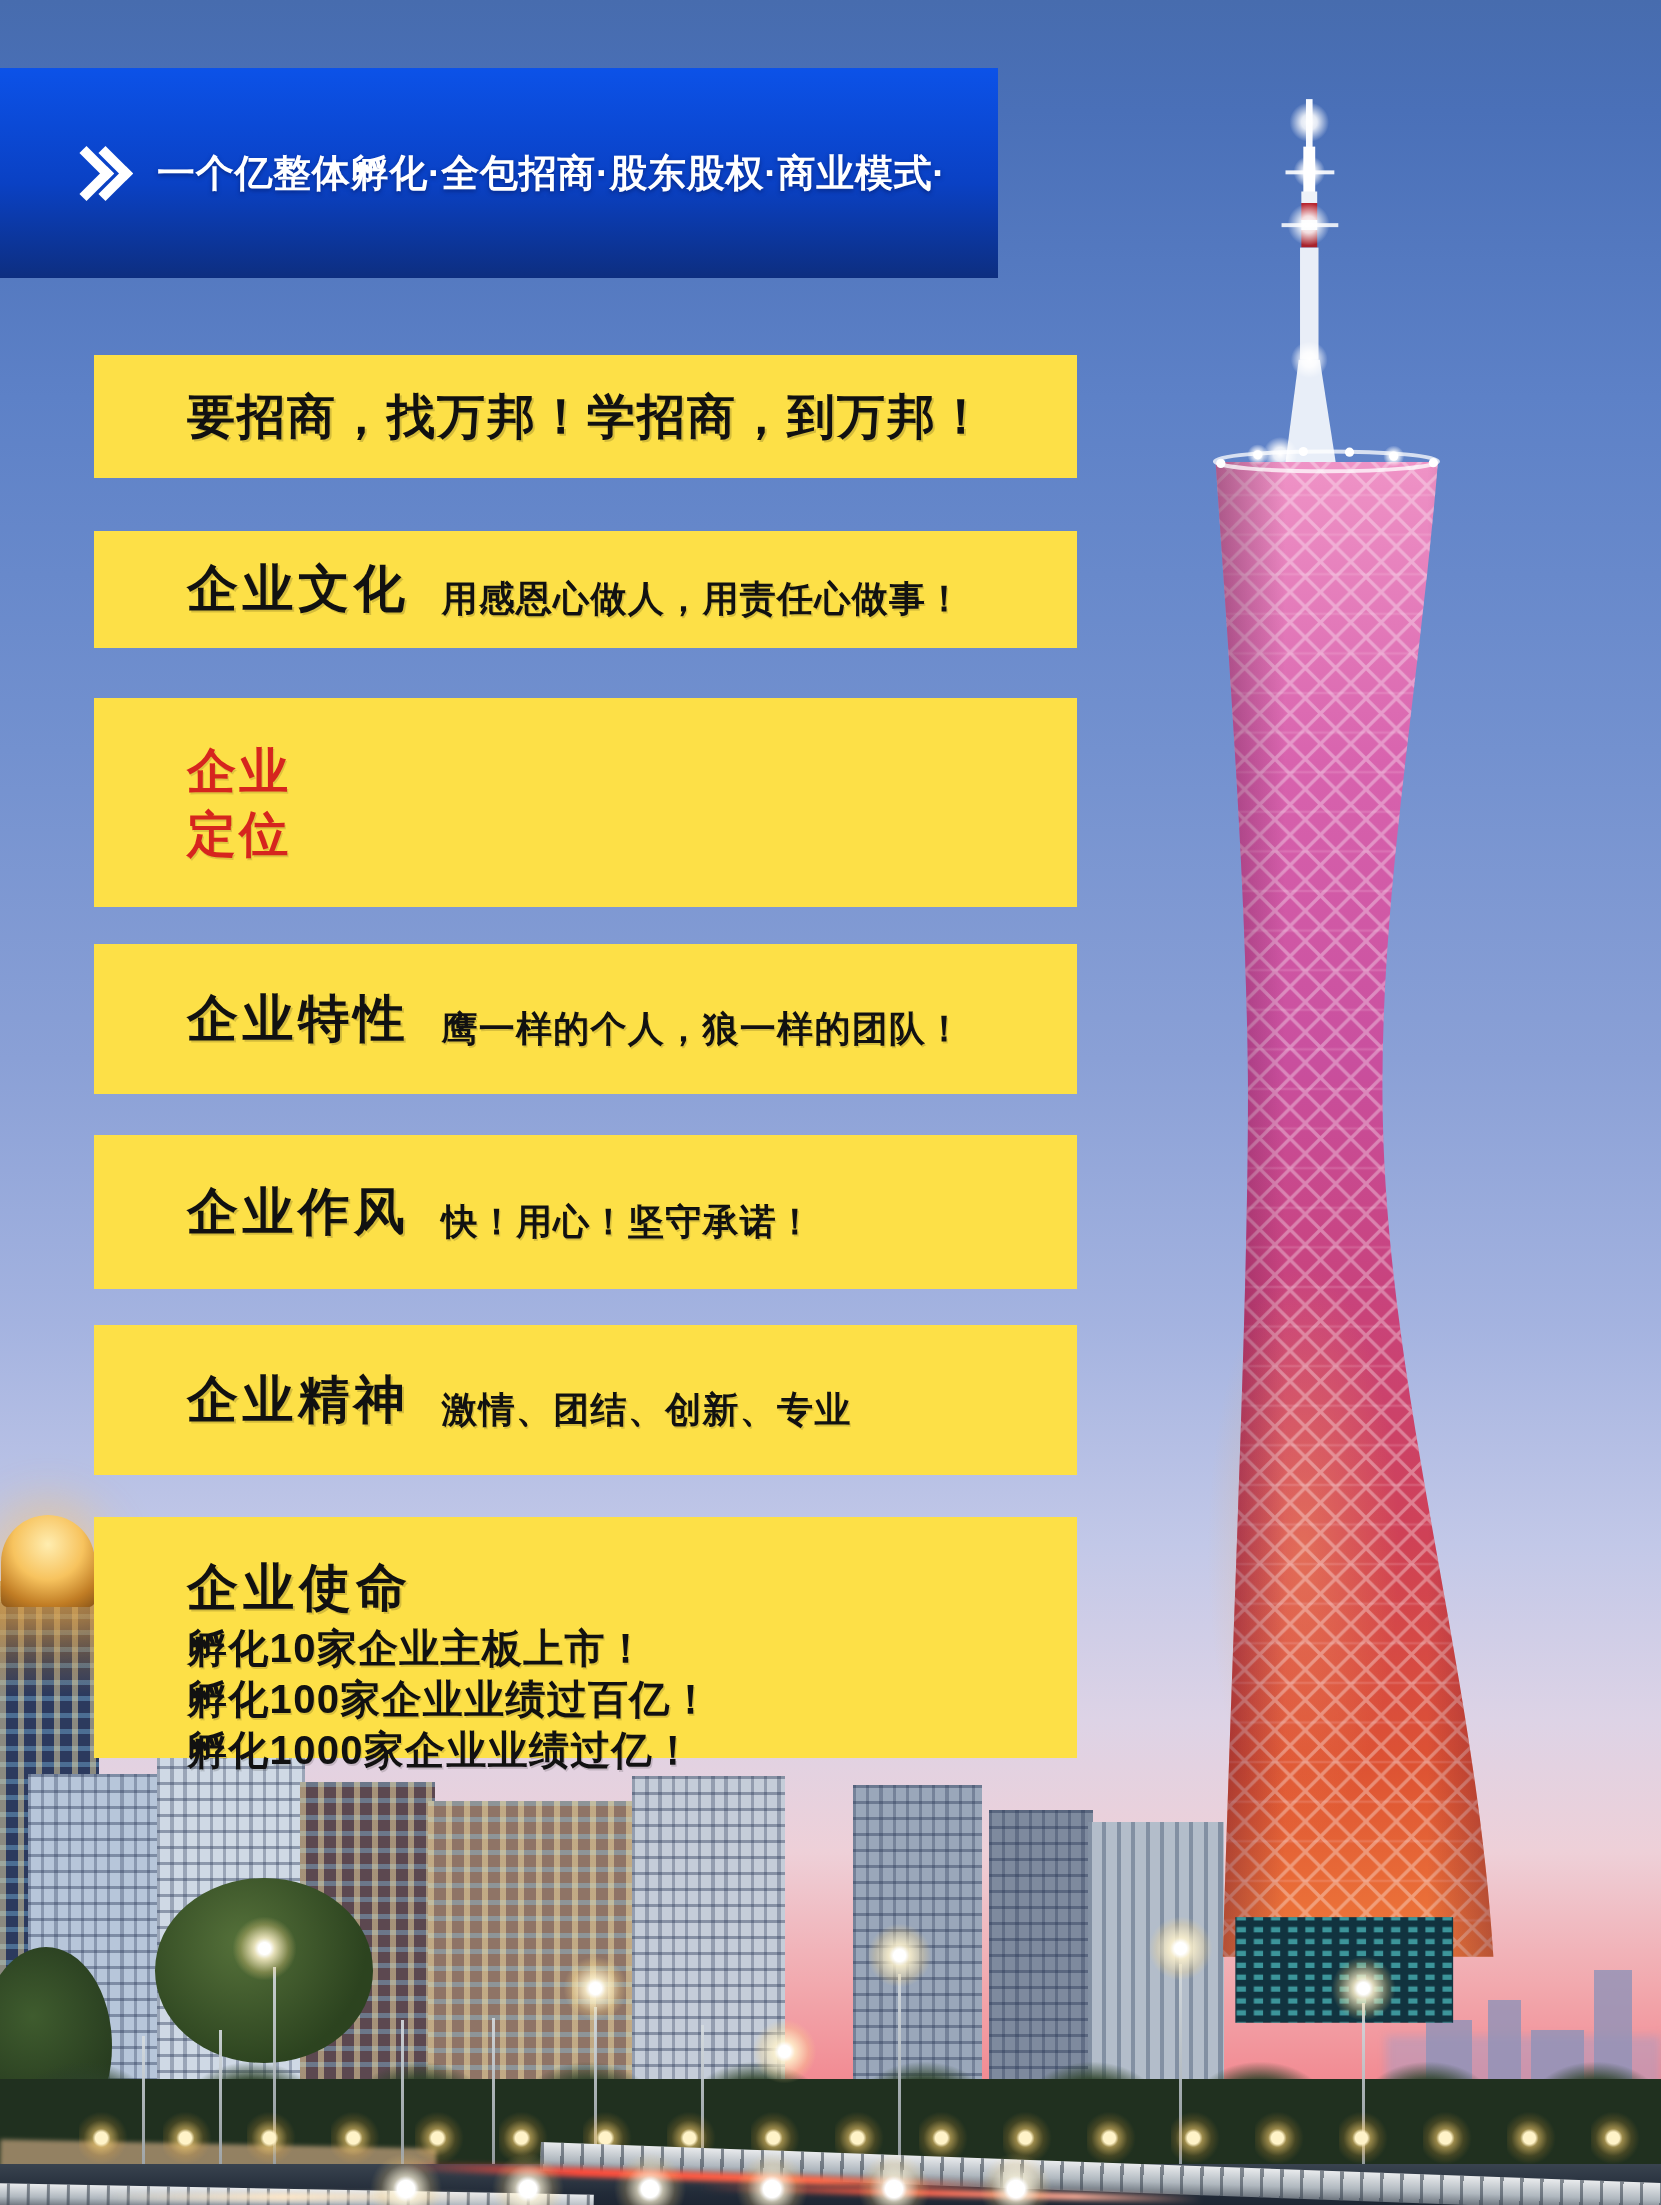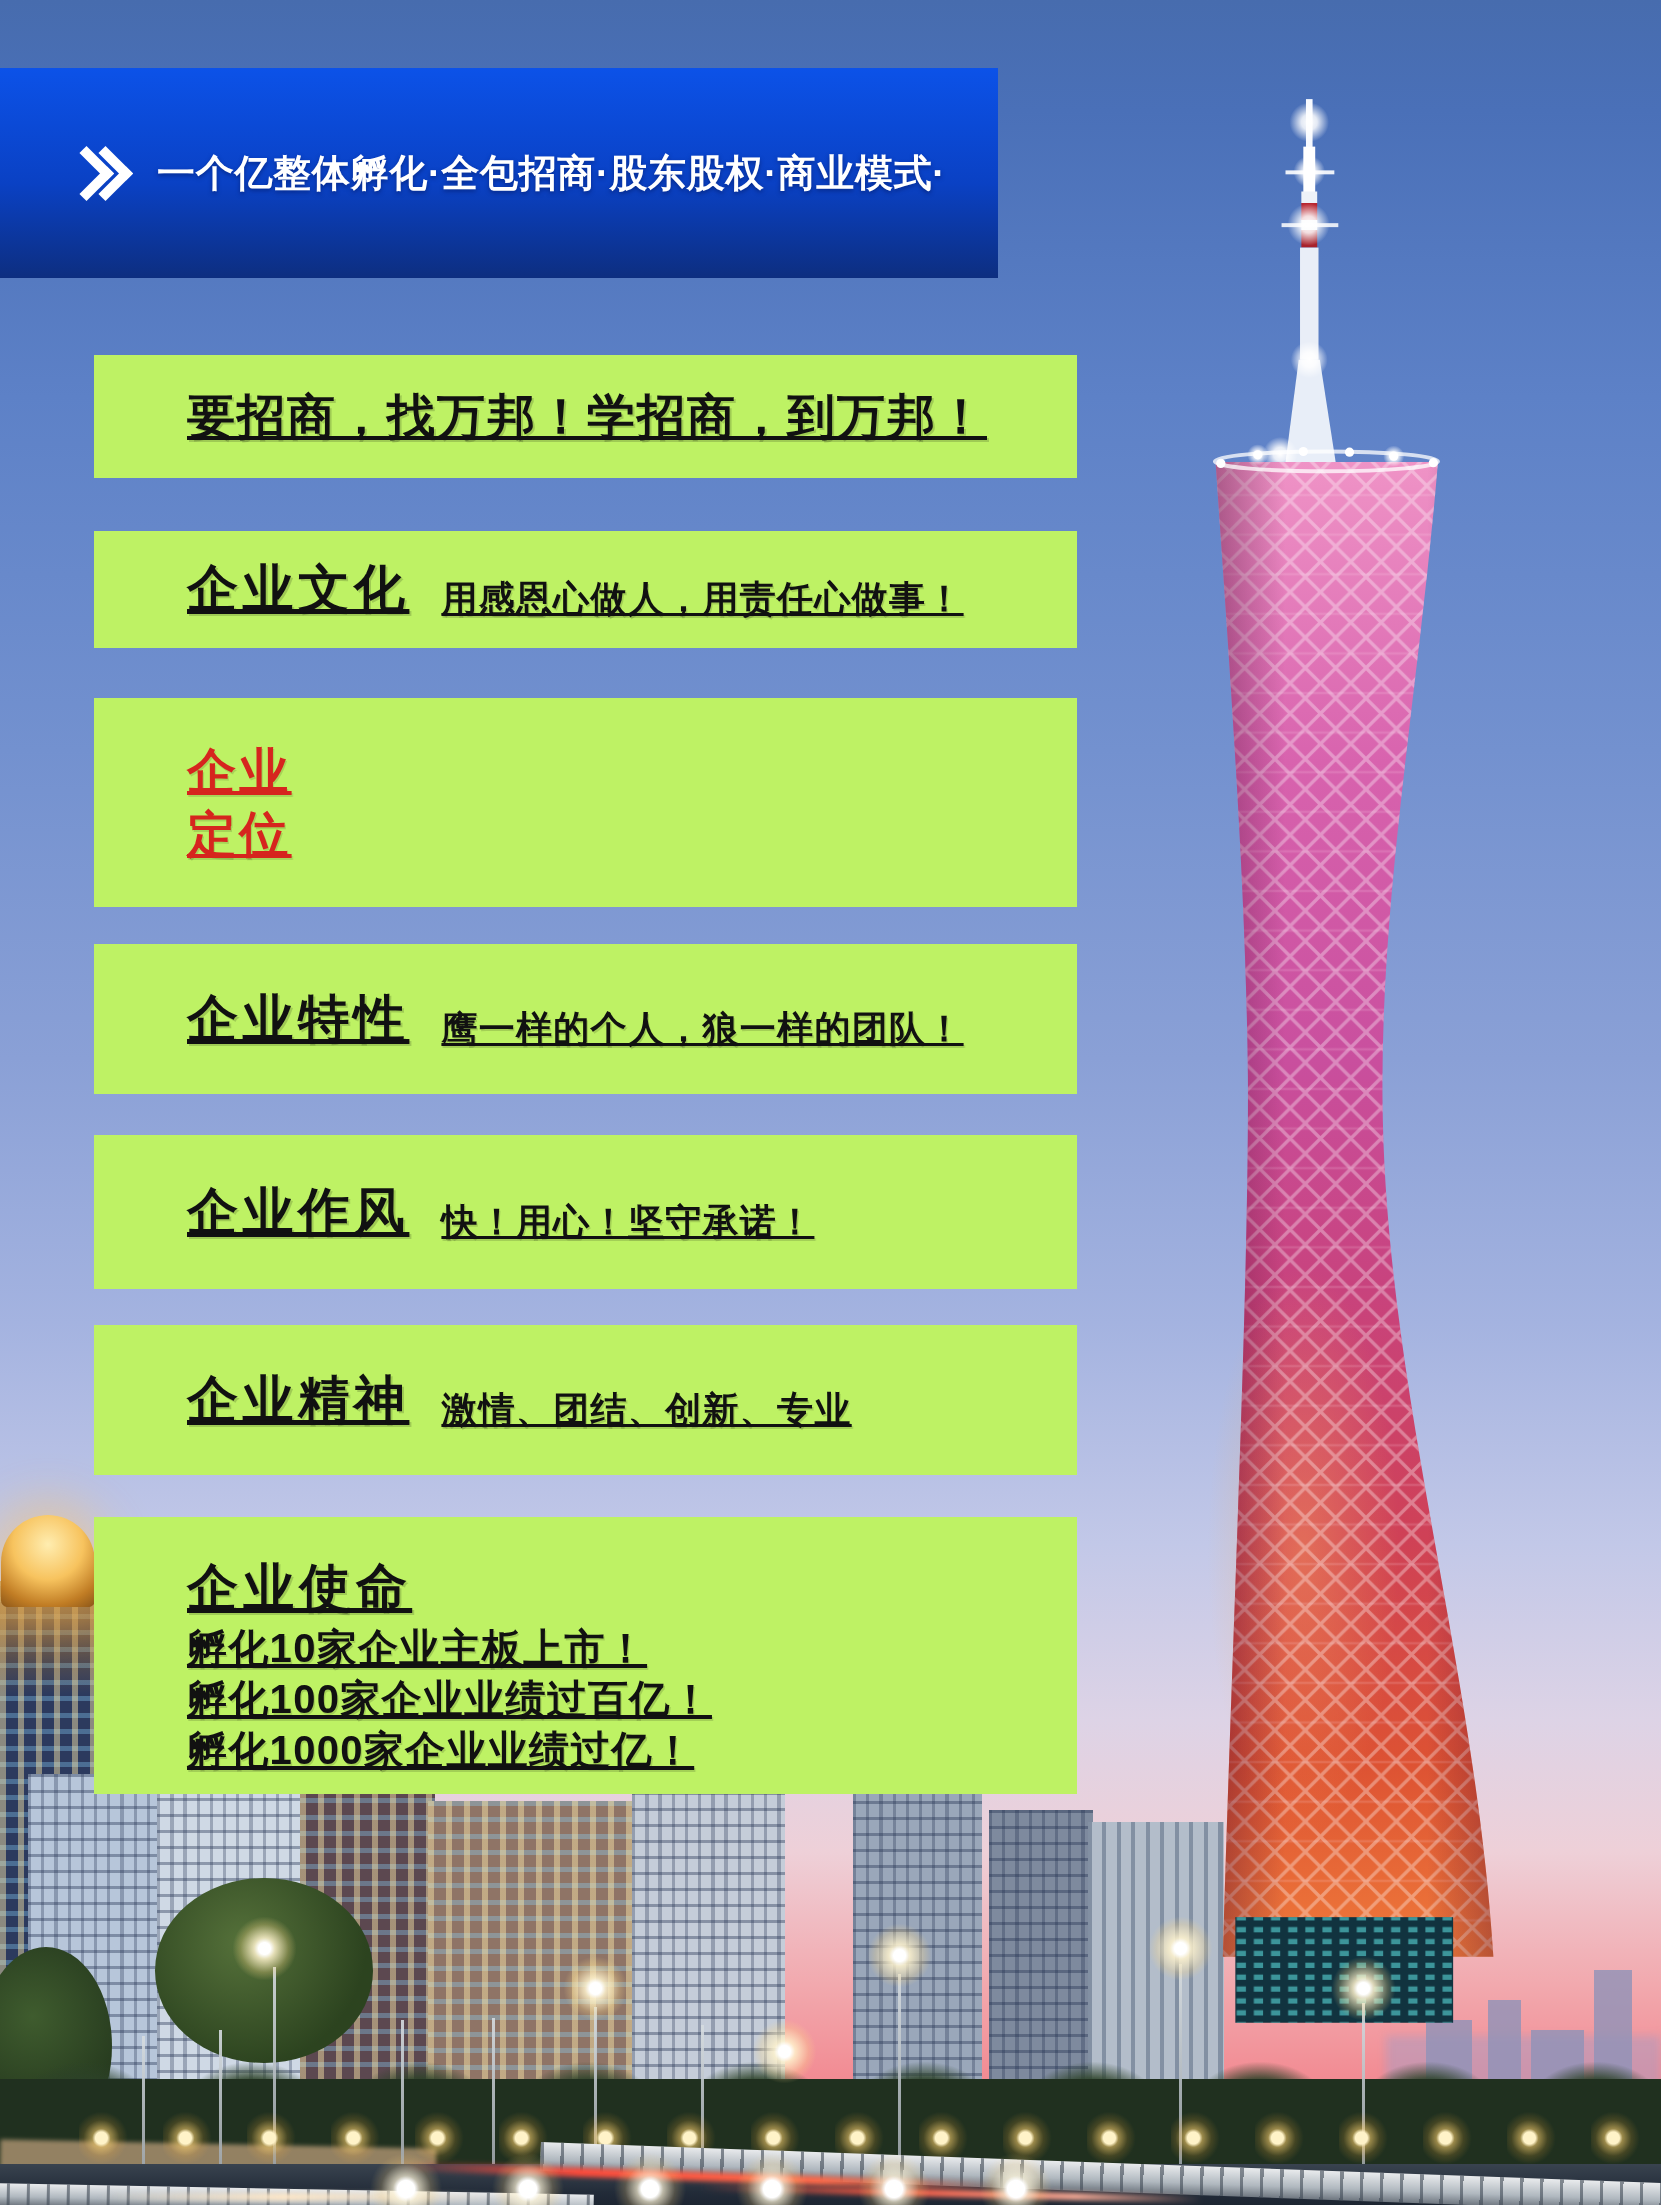--- a/index.html
+++ b/index.html
@@ -54,39 +54,39 @@
   .banner{position:absolute;z-index:10;left:0;top:68px;width:998px;height:210px;
     background:linear-gradient(180deg,#0c52e8 0%,#0a41c4 55%,#0d2e80 100%);
     display:flex;align-items:center;gap:32px;padding-left:67px;box-sizing:border-box;}
   .chevrons{display:flex;align-items:center;}
   .chev{width:29px;height:29px;border-top:10px solid #fff;border-right:10px solid #fff;
     transform:rotate(45deg);}
   .chev + .chev{margin-left:-20px;}
   .banner-text{display:flex;flex-direction:column;gap:31px;color:#fff;font-weight:700;
     font-size:38px;letter-spacing:0.7px;white-space:nowrap;text-shadow:0 2px 4.6px rgba(0,18,80,.5);}
   
-  .gbox{position:absolute;z-index:10;left:94px;width:983px;background:#bef264;
-    box-sizing:border-box;color:#111;text-decoration:underline;}
+  .gbox{position:absolute;z-index:10;left:94px;width:983px;background:#fde047;
+    box-sizing:border-box;color:#111;}
   .slogan{top:355px;height:123px;display:flex;align-items:center;padding-left:93px;
     font-size:48px;font-weight:800;letter-spacing:2px;text-shadow:2px 2px 0 rgba(0,0,0,.16);}
   .titlebox{display:flex;align-items:center;padding-left:93px;}
   .c-culture{top:531px;height:117px;}
   .c-traits{top:944px;height:150px;}
   .c-wstyle{top:1135px;height:154px;}
   .c-spirit{top:1325px;height:150px;}
   .trow{display:flex;align-items:flex-end;gap:32px;}
   .btitle{font-size:51px;font-weight:800;letter-spacing:4.6px;text-shadow:2px 2px 0 rgba(0,0,0,.16);white-space:nowrap;}
   .btext{font-size:36px;font-weight:700;letter-spacing:1.3px;text-shadow:1.3px 2px 0 rgba(0,0,0,.14);white-space:nowrap;}
   .positioning{top:698px;height:209px;display:flex;align-items:center;gap:44px;
     padding-left:93px;color:#d6251e;}
   .pos-label{font-size:49px;font-weight:800;line-height:63px;letter-spacing:3.3px;
     text-shadow:1.3px 2px 0 rgba(0,0,0,.12);}
   .pos-lines{font-size:37px;font-weight:800;line-height:77px;letter-spacing:0.7px;
     white-space:nowrap;text-shadow:1.3px 2px 0 rgba(0,0,0,.12);}
-  .mission{top:1517px;height:277px;padding:37px 0 0 93px;}
+  .mission{top:1517px;height:241px;padding:37px 0 0 93px;}
   .m-title{font-size:51px;font-weight:800;letter-spacing:5.3px;text-shadow:2px 2px 0 rgba(0,0,0,.16);}
   .m-lines{font-size:40px;font-weight:800;line-height:51px;letter-spacing:1.3px;
     text-shadow:1.3px 2px 0 rgba(0,0,0,.14);}
 </style>
 </head>
 <body>
 
 <div class="canvas">
 
   <div class="sky"></div>

